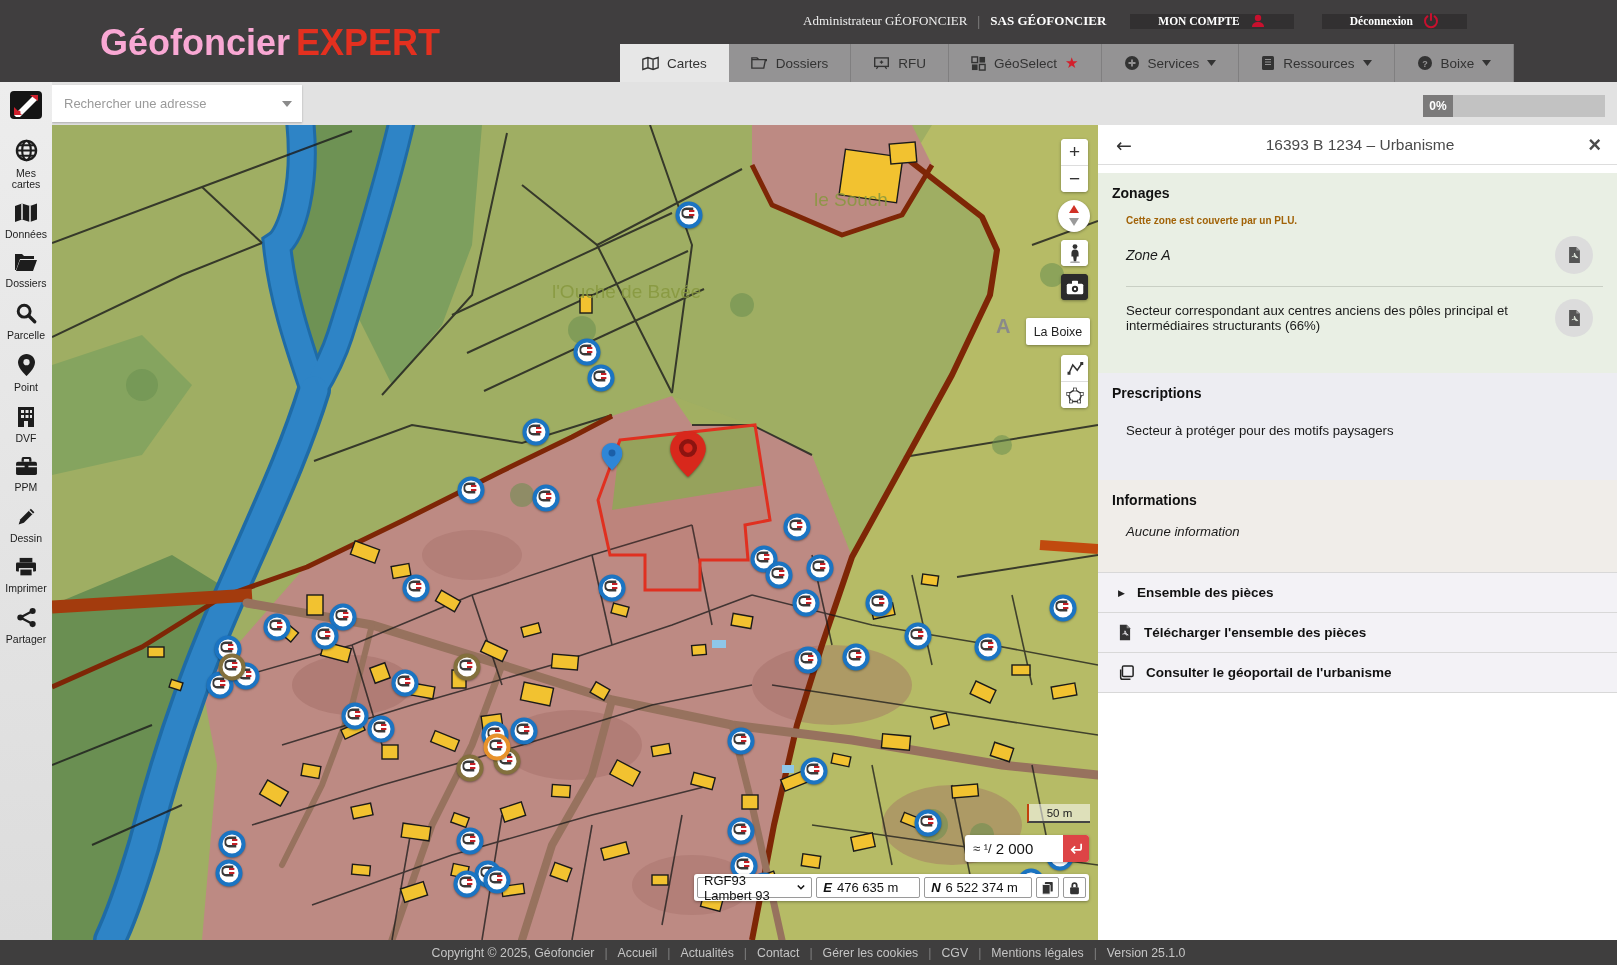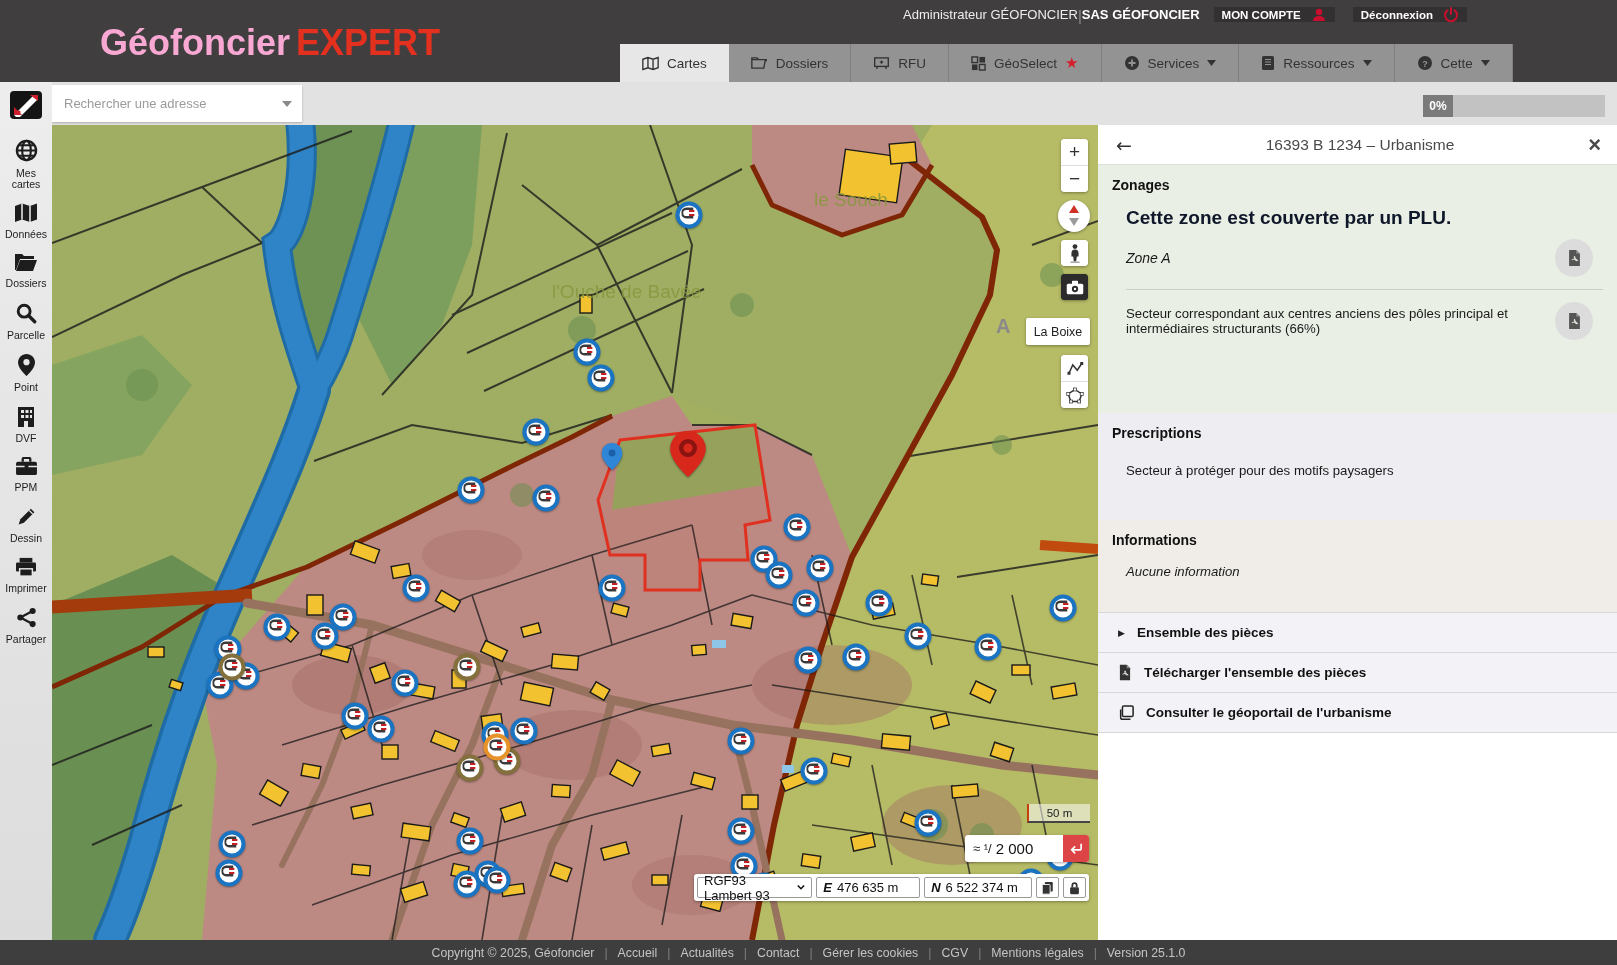--- a/index.html
+++ b/index.html
@@ -6,25 +6,25 @@
   html,body { width:1617px; height:965px; overflow:hidden;
     font-family:"Liberation Sans","DejaVu Sans",sans-serif; background:#e2e2e2; }
   .app { position:relative; width:1617px; height:965px; }
 
   
   .header { position:absolute; left:0; top:0; width:1617px; height:82px; background:#403e3f; }
   .logo { position:absolute; left:100px; top:22px; font-size:36px; font-weight:bold; letter-spacing:0; }
   .logo .brand { color:#f9a8d4; }
   .logo .brand::first-letter { color:#e4301f; }
   .logo .suffix { color:#e4301f; margin-left:6px; }
-  .account { position:absolute; right:150px; top:7px; height:28px; display:flex; color:#eee; font-size:13px; }
+  .account { position:absolute; right:150px; top:7px; height:28px; display:flex; align-items:center; gap:10px; color:#eee; font-size:13px;font-family:Liberation Serif, serif; }
   .account .org { font-weight:bold; color:#fff; }
   .account .vsep { color:#8d8b8b; font-size:15px; }
   .acct-btn { height:15px; background:#323031; border:none; color:#fff; font-weight:bold; font-size:11.5px;
-    display:flex; align-items:center; gap:10px; padding:0 8px; cursor:pointer; font-family:inherit; }
+    display:flex; align-items:center; gap:10px; padding:0 28px; cursor:pointer; font-family:inherit; }
   .acct-btn svg { flex:0 0 auto; }
   .tabs { position:absolute; left:620px; bottom:0; display:flex; height:38px; }
   .tab { display:flex; align-items:center; gap:8px; padding:0 22px; background:#949394; color:#333;
     font-size:13.5px; border-right:1px solid #807f80; cursor:pointer; }
   .tab.active { background:#e7e7e7; border-right:none; }
   .tab .star { color:#d3202c; font-size:15px; font-family:"DejaVu Sans",sans-serif; }
   .tab svg { flex:0 0 auto; }
 
   
   .toolstrip { position:absolute; left:0; top:82px; width:1374px; height:43px; background:#e2e2e2; }
@@ -89,24 +89,24 @@
     display:flex; align-items:center; justify-content:center; cursor:pointer; }
 
   
   .panel { position:absolute; left:1098px; top:125px; width:519px; height:815px; background:#fff; }
   .panel-head { height:40px; border-bottom:1px solid #ddd; display:flex; align-items:center; background:#fff; }
   .panel-head .back { font-size:19px; color:#333; margin-left:18px; cursor:pointer; font-family:"DejaVu Sans",sans-serif; }
   .panel-head .title { flex:1; text-align:center; font-size:15.5px; color:#4a4a4a; }
   .panel-head .close { font-size:22px; color:#4a4a4a; margin-right:16px; cursor:pointer; font-weight:bold; line-height:20px; }
   .sec { padding:12px 14px; }
   .sec h3 { font-size:14px; color:#111; margin-bottom:14px; }
-  .sec-zonages { background:#e9efe4; height:248px; }
+  .sec-zonages { background:#e9efe4; height:200px;margin-top:8px; }
   .sec-prescriptions { background:#ededf2; height:107px; }
   .sec-informations { background:#f0ede9; height:92px; }
-  .notice { font-weight:bold; font-size:19px; color:#0f172a; margin:14px 0 10px 14px; }
+  .notice { font-weight:bold; font-size:10px; color:#a16207; margin:14px 0 10px 14px; }
   .zitem { display:flex; align-items:center; margin-left:14px; margin-right:10px; }
   .zitem .txt { flex:1; font-size:13.2px; color:#1a1a1a; line-height:15.5px; padding-right:14px; }
   .zitem .zone { font-style:italic; font-size:14px; margin-top:2px; }
   .pdf-circle { flex:0 0 38px; width:38px; height:38px; border-radius:50%; background:#dcdcdc;
     display:flex; align-items:center; justify-content:center; cursor:pointer; border:none; }
   .zdivider { height:1px; background:#c9cfc4; margin:12px 0 12px 14px; }
   .sec-body { margin-left:14px; font-size:13.2px; color:#1a1a1a; }
   .sec-body.italic { font-style:italic; }
   .action-row { height:40px; background:#f3f2f6; border-top:1px solid #d8d8d8; display:flex;
     align-items:center; gap:12px; padding-left:20px; font-size:13.5px; font-weight:bold; color:#111; cursor:pointer; }
@@ -195,21 +195,21 @@
         <span>Ressources</span>
         <svg width="9" height="6" viewBox="0 0 9 6">
             <path d="M0 0h9L4.5 6z" fill="#333"></path>
           </svg>
       </div>
       <div class="tab">
         <svg width="16" height="16" viewBox="0 0 16 16">
             <circle cx="8" cy="8" r="7" fill="#333"></circle>
             <text x="8" y="11.5" text-anchor="middle" font-size="9" font-weight="bold" fill="#949394" font-family="Liberation Sans,sans-serif">?</text>
           </svg>
-        <span>Cette</span>
+        <span>Boixe</span>
         <svg width="9" height="6" viewBox="0 0 9 6">
             <path d="M0 0h9L4.5 6z" fill="#333"></path>
           </svg>
       </div>
     </nav>
   </header>
 
   <div class="toolstrip">
     <div class="search">
       <input type="text" placeholder="Rechercher une adresse" style="">

